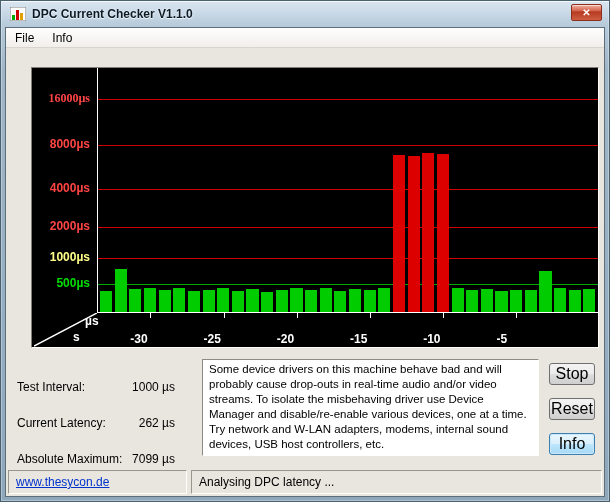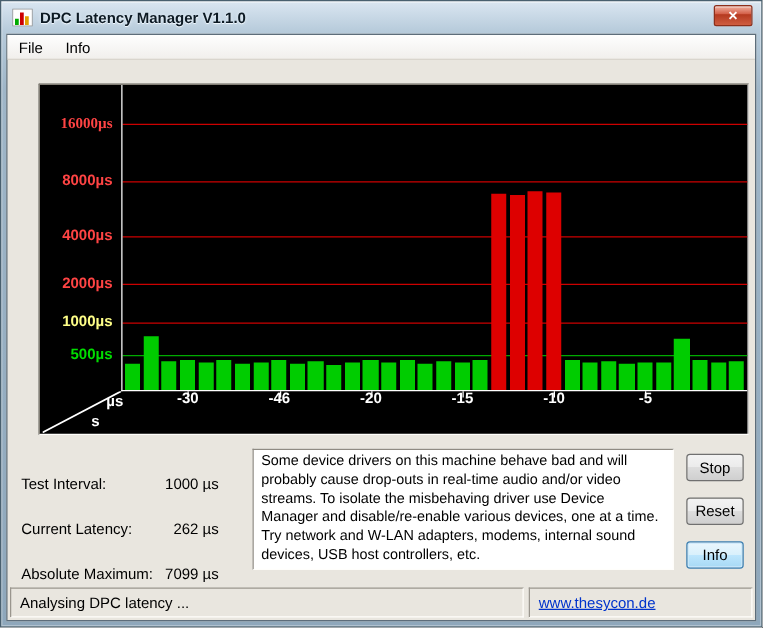--- a/index.html
+++ b/index.html
@@ -33,38 +33,38 @@
 
   .chart { position: absolute; left: 25px; right: 5px; top: 39px; height: 281px;
     background: #000; border: 1px solid; border-color: #837f76 #fffefb #fffefb #837f76; }
   .chart-inner { position: absolute; left: 0; top: 0; right: 0; bottom: 0; overflow: hidden; }
   .v-axis { position: absolute; left: 65px; top: 0; width: 1px; height: 245px; background: #fff; z-index: 3; }
   .h-axis { position: absolute; left: 65px; top: 244px; right: 0; height: 1px; background: #fff; z-index: 3; }
   .grid  { position: absolute; height: 1px; z-index: 1; }
   .ylab  { position: absolute; left: 0; width: 58px; text-align: right; font-size: 12px; font-weight: bold; z-index: 2; }
   .bar   { position: absolute; z-index: 2; }
   .xtick { position: absolute; width: 1px; height: 5px; background: #fff; top: 245px; }
-  .xlab  { position: absolute; top: 243px; width: 40px; text-align: center; color: #fff; font-size: 12px; font-weight: bold; }
+  .xlab  { position: absolute; top: 264px; width: 40px; color: #fff; font-size: 12px; font-weight: bold; }
   .corner { position: absolute; left: 2px; top: 245px; width: 63px; height: 34px; z-index: 3; }
   .corner svg { position: absolute; left: 0; top: 0; }
   .corner .us { position: absolute; left: 7px;  top: 1px;  color: #fff; font-size: 12px; font-weight: bold; margin-left: 44px; }
   .corner .s  { position: absolute; left: 39px; top: 17px; color: #fff; font-size: 12px; font-weight: bold; }
 
   .stats { position: absolute; left: 11px; top: 352px; width: 158px; }
   .stat-row { display: flex; justify-content: space-between; font-size: 12px; color: #000;
     margin-bottom: 22px; white-space: nowrap; }
 
   .desc { position: absolute; left: 196px; top: 331px; width: 337px; height: 97px;
     background: #fff; border: 1px solid; border-color: #8f8b83 #fffefb #fffefb #8f8b83;
     padding: 2px 6px; font-size: 11.5px; line-height: 15px; color: #000; }
 
   .btns { position: absolute; left: 543px; top: 335px; width: 46px; }
   .btn { width: 46px; height: 22px; margin-bottom: 13px; border: 1px solid #707070; border-radius: 3px;
     background: linear-gradient(#f3f3f3, #ebebeb 50%, #dddddd 50%, #cfcfcf);
-    font-size: 12px; color: #000; display: flex; align-items: center; justify-content: center; cursor: pointer; }
+    font-size: 16px; color: #000; display: flex; align-items: center; justify-content: center; cursor: pointer; }
   .btn-default { border-color: #3c7fb1;
     background: linear-gradient(#eaf6fd, #d9f0fc 50%, #bee6fd 50%, #a7d9f5);
     box-shadow: inset 0 0 0 1px #cbe8fa; }
 
   .statusbar { position: absolute; left: 2px; right: 2px; bottom: 2px; height: 24px; display: flex; gap: 4px; }
   .status-cell { border: 1px solid; border-color: #9a968e #fffefb #fffefb #9a968e;
     padding: 4px 7px; font-size: 12px; color: #000; white-space: nowrap; overflow: hidden; }
   .cell-left { flex: 1; }
   .cell-right { width: 179px; }
   a.site { color: #0033cc; text-decoration: underline; cursor: pointer; }
@@ -74,21 +74,21 @@
 
 <div class="window">
 
   <div class="titlebar">
     <svg class="app-icon" viewBox="0 0 16 14">
       <rect x="0" y="0" width="16" height="14" fill="#fefefe" stroke="#7a7a7a" stroke-width="1"></rect>
       <rect x="2" y="8" width="3" height="5" fill="#00aa00"></rect>
       <rect x="6" y="3" width="3" height="10" fill="#cc0000"></rect>
       <rect x="10" y="6" width="3" height="7" fill="#e0a000"></rect>
     </svg>
-    <span class="title">DPC Latency Manager V1.1.0</span>
+    <span class="title">DPC Current Checker V1.1.0</span>
     <div class="close-btn">
       <span>✕</span>
     </div>
   </div>
 
   <div class="client">
 
     <div class="menubar">
       <span class="menu-item">File</span>
       <span class="menu-item">Info</span>
@@ -147,21 +147,21 @@
           <div class="bar" style="left: 463.471px; width: 12.1471px; top: 223px; height: 21px; background: rgb(0, 204, 0);"></div>
           <div class="bar" style="left: 478.118px; width: 12.1471px; top: 222px; height: 22px; background: rgb(0, 204, 0);"></div>
           <div class="bar" style="left: 492.765px; width: 12.1471px; top: 222px; height: 22px; background: rgb(0, 204, 0);"></div>
           <div class="bar" style="left: 507.412px; width: 12.1471px; top: 203px; height: 41px; background: rgb(0, 204, 0);"></div>
           <div class="bar" style="left: 522.059px; width: 12.1471px; top: 220px; height: 24px; background: rgb(0, 204, 0);"></div>
           <div class="bar" style="left: 536.706px; width: 12.1471px; top: 222px; height: 22px; background: rgb(0, 204, 0);"></div>
           <div class="bar" style="left: 551.353px; width: 12.1471px; top: 221px; height: 23px; background: rgb(0, 204, 0);"></div>
           <div class="xtick" style="left: 118.265px;"></div>
           <div class="xlab" style="left: 98.2647px;">-30</div>
           <div class="xtick" style="left: 191.5px;"></div>
-          <div class="xlab" style="left: 171.5px;">-46</div>
+          <div class="xlab" style="left: 171.5px;">-25</div>
           <div class="xtick" style="left: 264.735px;"></div>
           <div class="xlab" style="left: 244.735px;">-20</div>
           <div class="xtick" style="left: 337.971px;"></div>
           <div class="xlab" style="left: 317.971px;">-15</div>
           <div class="xtick" style="left: 411.206px;"></div>
           <div class="xlab" style="left: 391.206px;">-10</div>
           <div class="xtick" style="left: 484.441px;"></div>
           <div class="xlab" style="left: 464.441px;">-5</div>
         </div>
     </div>
@@ -183,20 +183,20 @@
 
     <div class="desc">Some device drivers on this machine behave bad and will probably cause drop-outs in real-time audio and/or video streams. To isolate the misbehaving driver use Device Manager and disable/re-enable various devices, one at a time. Try network and W-LAN adapters, modems, internal sound devices, USB host controllers, etc.</div>
 
     <div class="btns">
       <div class="btn">Stop</div>
       <div class="btn">Reset</div>
       <div class="btn btn-default">Info</div>
     </div>
 
     <div class="statusbar">
-      <div class="status-cell cell-left">Analysing DPC latency ...</div>
       <div class="status-cell cell-right">
         <a class="site">www.thesycon.de</a>
       </div>
+      <div class="status-cell cell-left">Analysing DPC latency ...</div>
     </div>
 
   </div>
 </div>
 
 </body></html>

